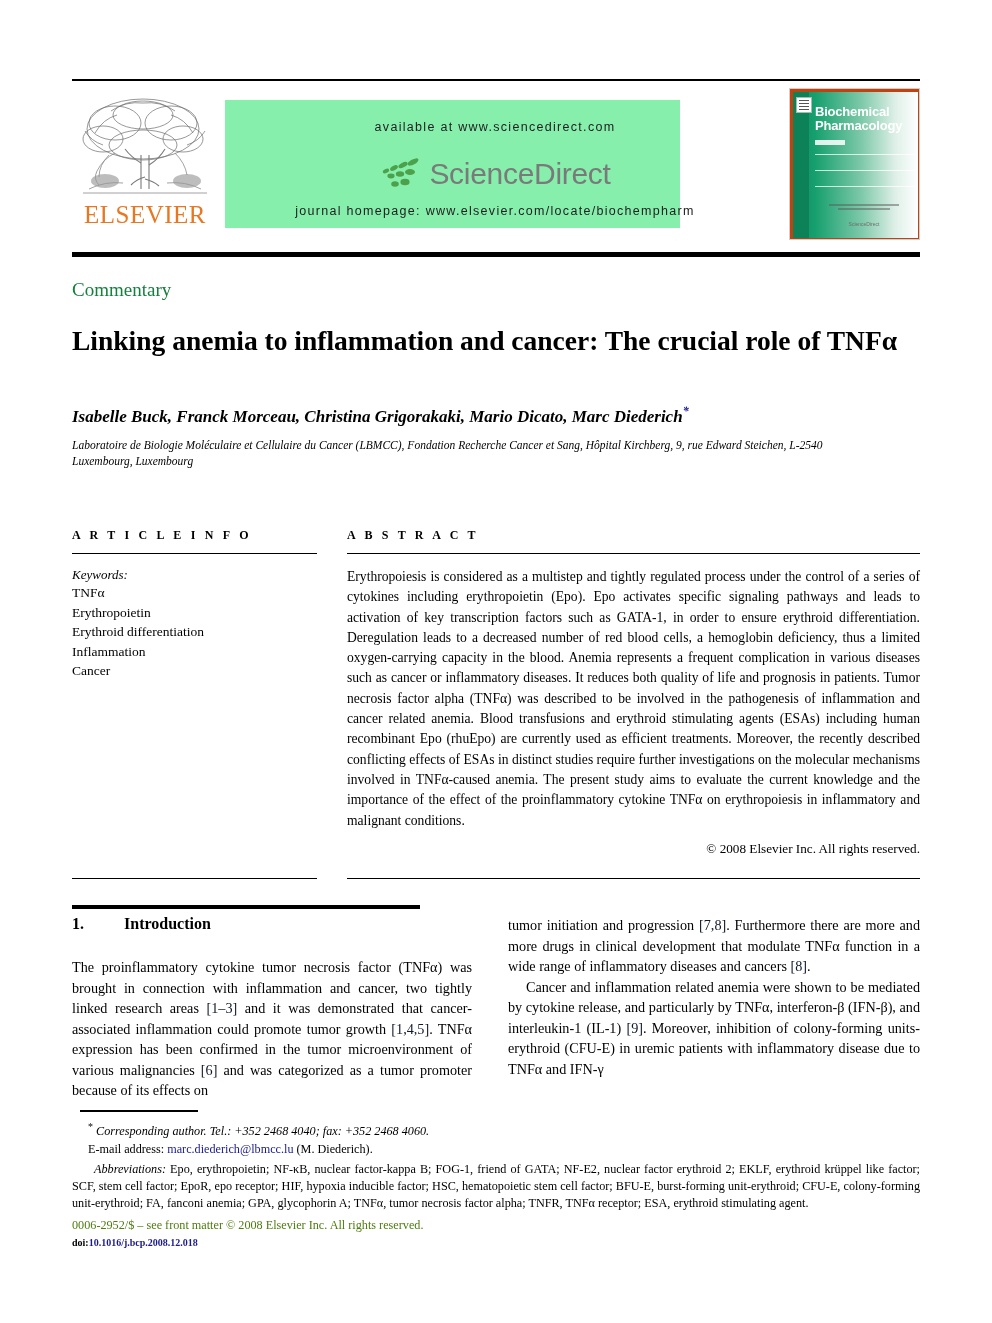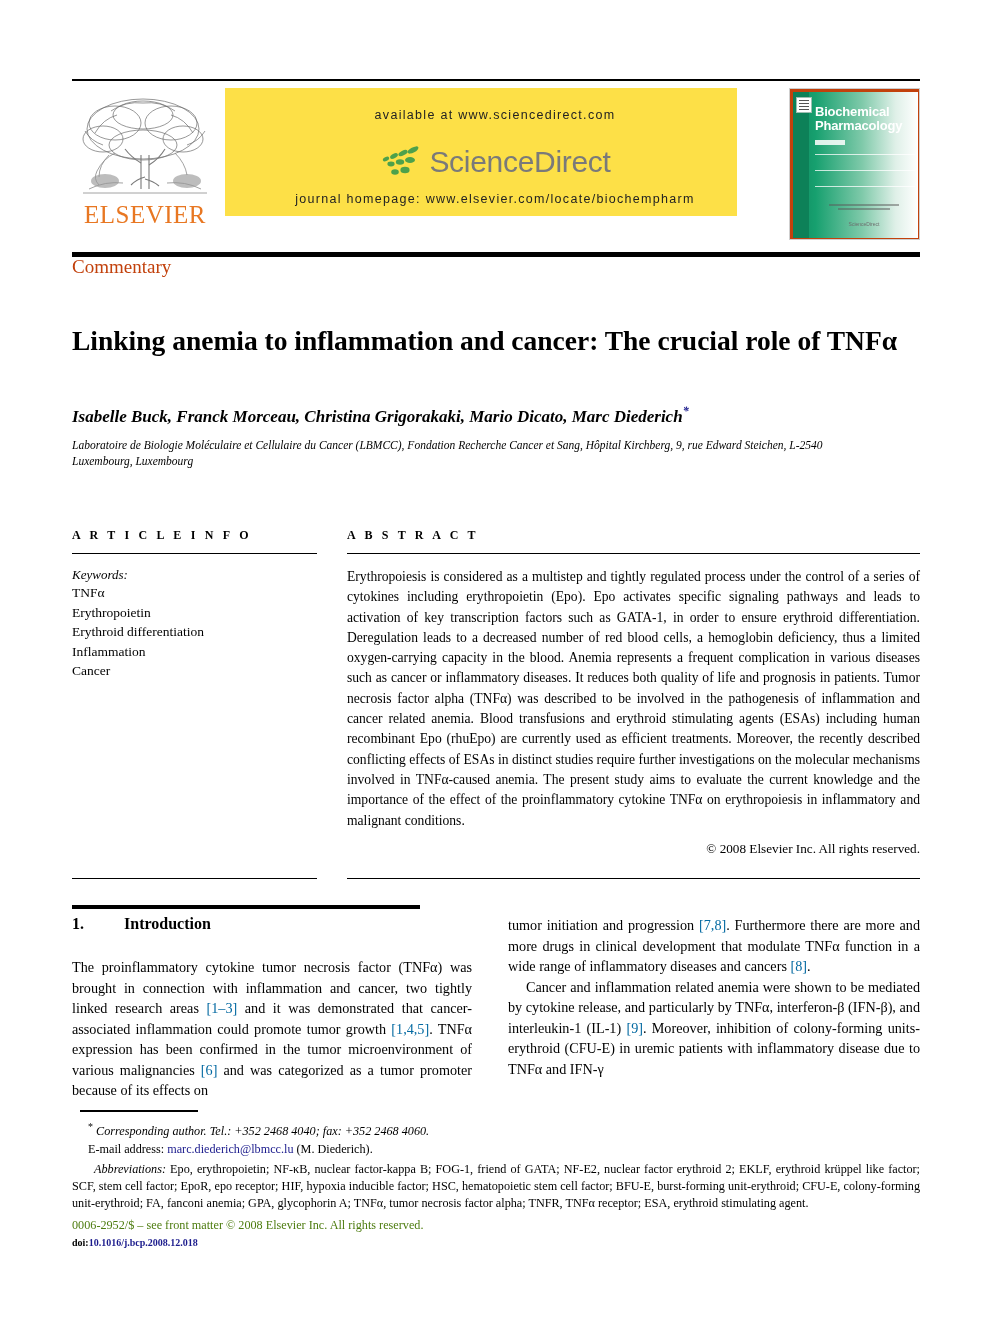--- a/index.html
+++ b/index.html
@@ -74,24 +74,24 @@
     width: 140px;
     text-align: center;
     font-family: "Liberation Serif", serif;
     font-size: 25px;
     letter-spacing: 0.5px;
     color: #E87722;
   }
   .sd-banner {
     position: absolute;
     left: 153px;
-    top: 0;
-    width: 512px;
+    top: 12px;
+    width: 455px;
     height: 128px;
-    background: #fde047;
+    background: #86efac;
   }
   .sd-avail {
     position: absolute;
     left: 0;
     top: 20px;
     width: 540px;
     text-align: center;
     font-family: "Liberation Sans", sans-serif;
     font-size: 12.5px;
     letter-spacing: 1.3px;
@@ -218,25 +218,25 @@
     top: 252px;
     width: 848px;
     height: 5px;
     background: #000;
   }
 
   
   .article-type {
     position: absolute;
     left: 72px;
-    top: 256px;
+    top: 279px;
     font-family: "Liberation Serif", serif;
     font-size: 19px;
     font-weight: normal;
-    color: #c2410c;
+    color: #15803d;
   }
   .article-title {
     position: absolute;
     left: 72px;
     top: 305px;
     width: 848px;
     font-family: "Liberation Serif", serif;
     font-size: 27.5px;
     line-height: 36px;
     font-weight: bold;
@@ -381,21 +381,21 @@
     font-family: "Liberation Serif", serif;
     font-size: 14.2px;
     line-height: 20.5px;
     text-align: justify;
     color: #000;
     margin: 0;
   }
   .body-left .body-p { margin-top: 24px; }
   .body-right .body-p { margin: 0; }
   .body-right .body-p.indent { text-indent: 18px; }
-  .ref { color: #0369a1; }
+  .ref { color: #0f172a; }
 
   
   .foot-rule {
     position: absolute;
     left: 80px;
     top: 1110px;
     width: 118px;
     height: 1.5px;
     background: #000;
   }

